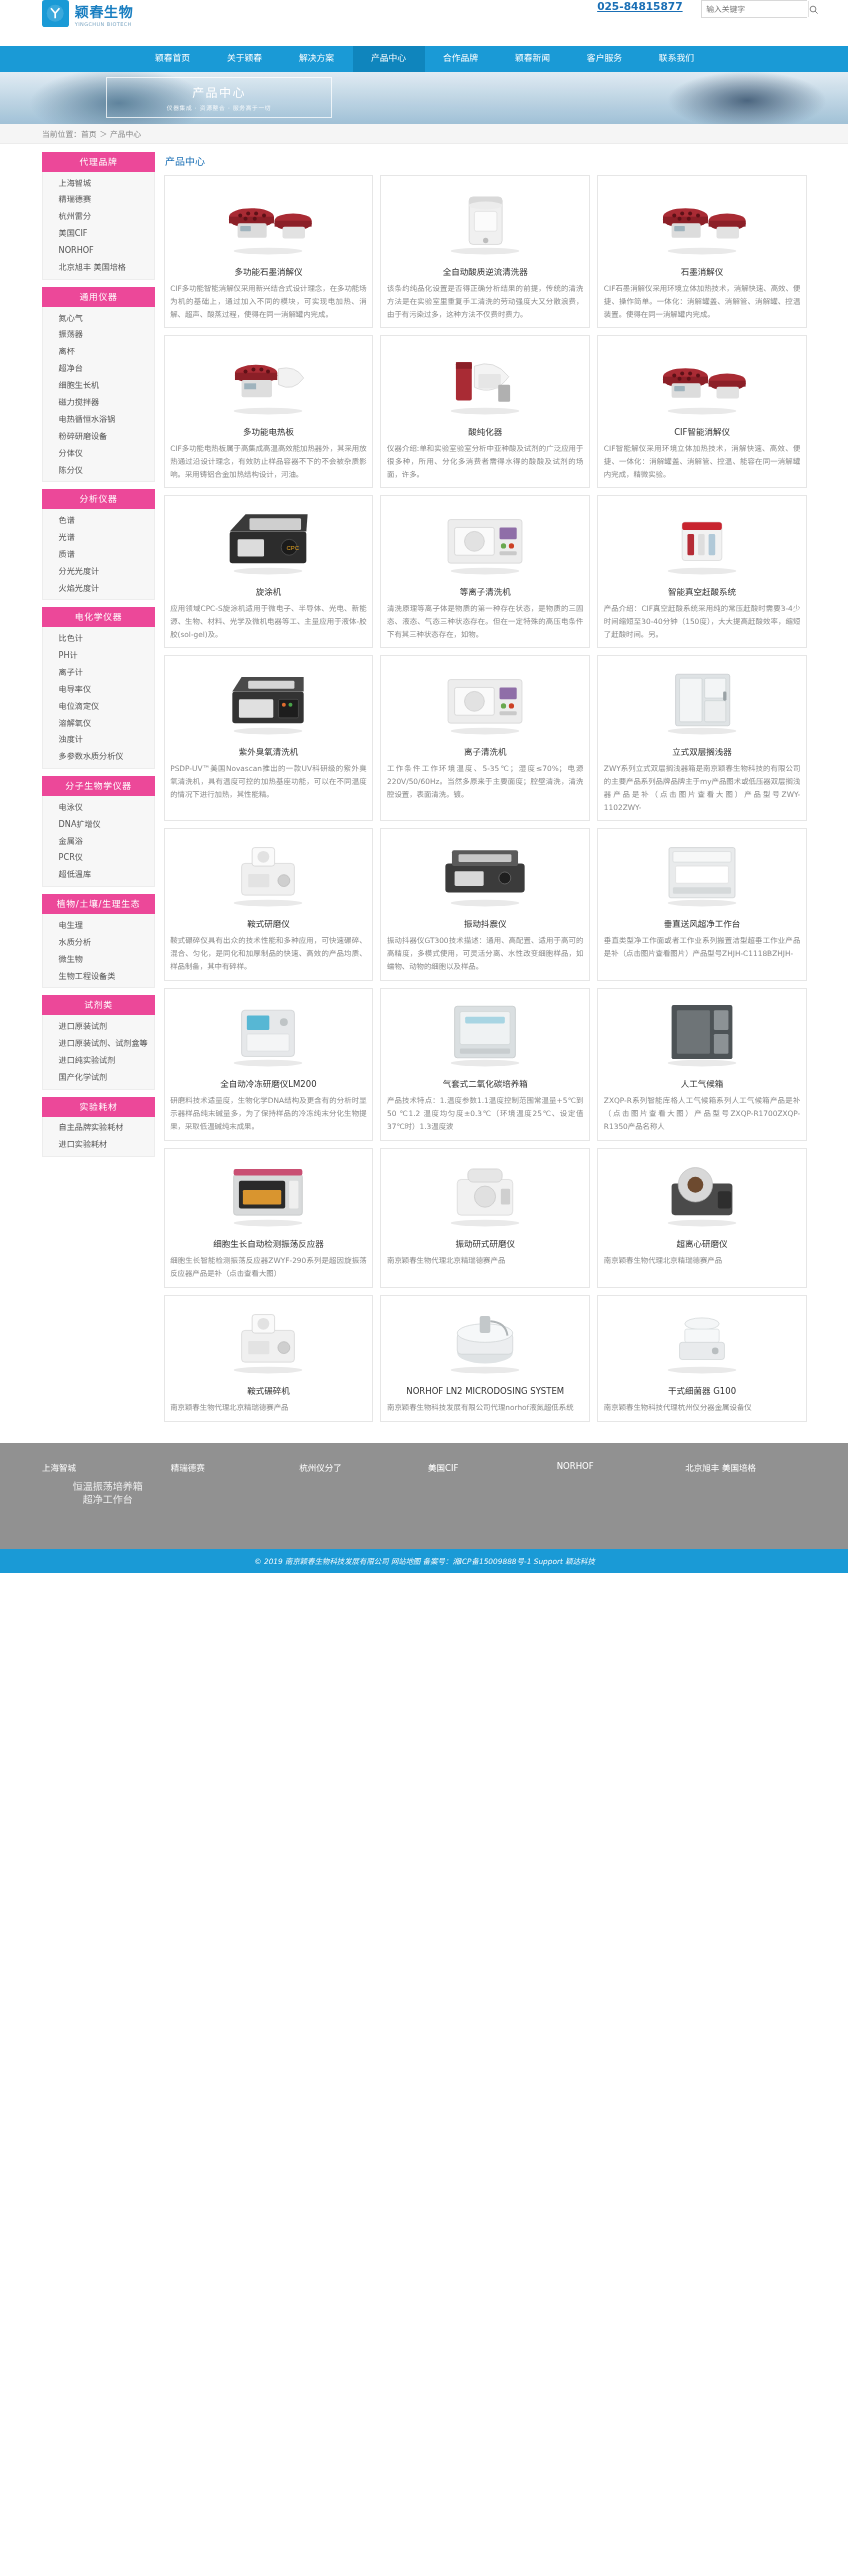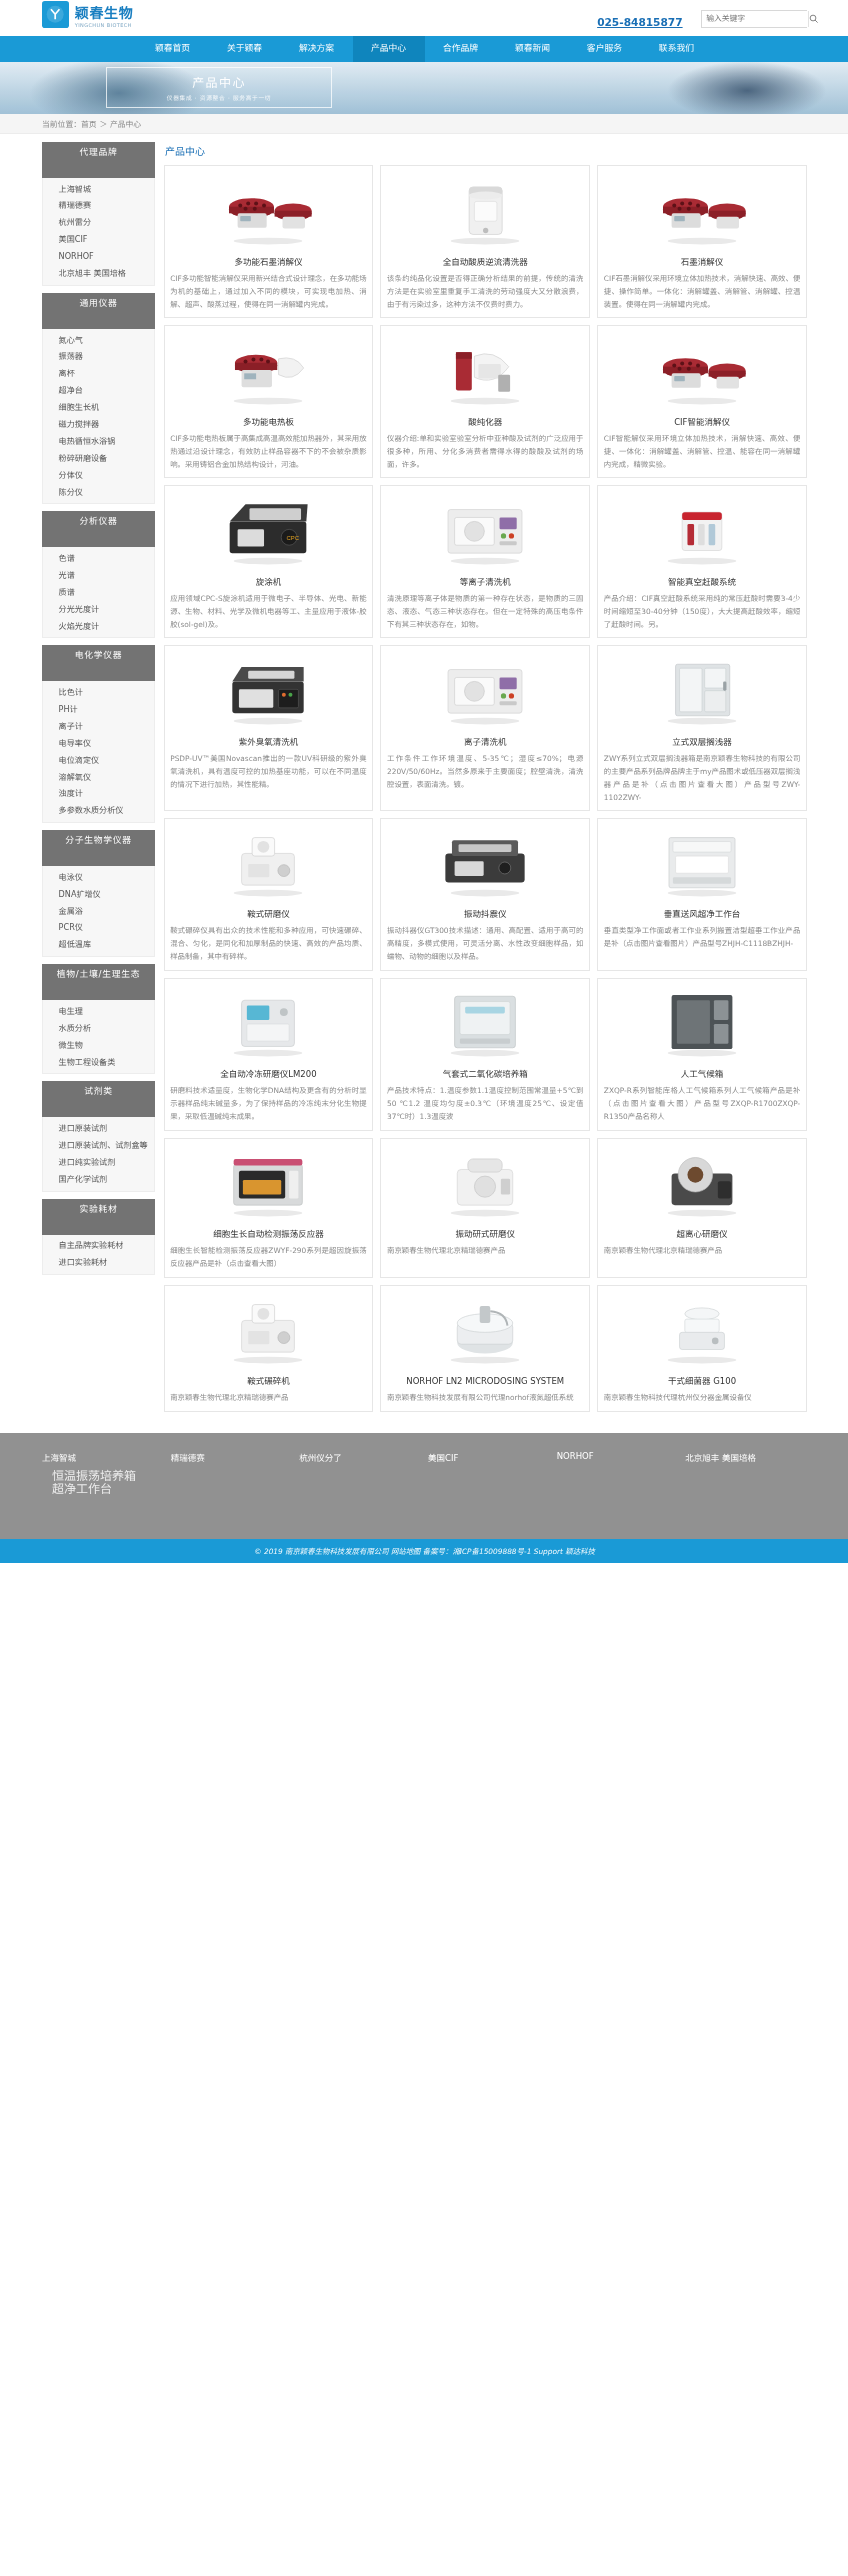--- a/index.html
+++ b/index.html
@@ -7,25 +7,25 @@
     font-family: "DejaVu Sans", "Liberation Sans", sans-serif;
     background: #ffffff;
     width: 849px;
     color: #333;
     font-size: 8.5px;
   }
   .page { width: 849px; margin: 0 auto; position: relative; }
 
   
   .topbar {
-    height: 36px;
+    height: 46px;
     background: #ffffff;
     display: flex;
-    align-items: flex-end;
-    padding: 8px 42px;
+    align-items: flex-start;
+    padding: 0 42px;
   }
   .logo-wrap { display: flex; align-items: center; gap: 5.7px; }
   .logo-mark {
     width: 27px; height: 27px; border-radius: 2.8px;
     background: #1a9ad6;
     display: flex; align-items: center; justify-content: center;
     color: #fff; font-size: 15.6px; font-weight: bold;
   }
   .logo-text-cn {
     font-size: 14px; font-weight: bold; color: #1a7fc1; letter-spacing: 0.7px;
@@ -92,22 +92,22 @@
   .crumb a { color: #888; text-decoration: none; }
 
   
   .content {
     display: flex; gap: 8.5px; padding: 8.5px 42px 21px 42px;
     align-items: flex-start;
   }
   .sidebar { width: 113px; flex: 0 0 113px; }
   .side-group { margin-bottom: 7px; }
   .side-head {
-    background: #737373; color: #fff; font-size: 8.8px;
-    height: 36px; line-height: 20px; text-align: center; letter-spacing: 0.7px;
+    background: #ec4899; color: #fff; font-size: 8.8px;
+    height: 20px; line-height: 20px; text-align: center; letter-spacing: 0.7px;
   }
   .side-body { background: #f7f7f7; border: 0.7px solid #ededed; border-top: none; padding: 2.8px 0; }
   .side-body a {
     display: block; font-size: 8.1px; color: #555; text-decoration: none;
     padding: 2.8px 0 2.8px 15.6px; line-height: 11.3px;
   }
 
   .main { flex: 1; }
   .main-title {
     font-size: 10px; color: #1a6fb5; padding: 1.4px 0 7px 1.4px; font-weight: normal;
@@ -135,22 +135,22 @@
 
   
   .footer {
     background: #919191; color: #fff; padding: 18.4px 42px 12.7px 42px;
     min-height: 106px;
   }
   .footer-cols { display: flex; gap: 7px; }
   .fcol { flex: 1; }
   .fcol h4 { font-size: 8.5px; font-weight: normal; margin-bottom: 7px; }
   .fcol a {
-    display: block; color: #ececec; font-size: 12px; text-decoration: none;
-    line-height: 13.4px; padding-left: 10px;
+    display: block; color: #ececec; font-size: 10px; text-decoration: none;
+    line-height: 13.4px; padding-left: 10px; text-align: center;
   }
   .copy {
     background: #1a9ad6; color: #fff; font-size: 7.4px;
     height: 24px; display: flex; align-items: center; justify-content: center;
     gap: 4.2px;
   }
   .copy span { opacity: .95; font-style: italic; }
 </style>
 </head>
 <body>

